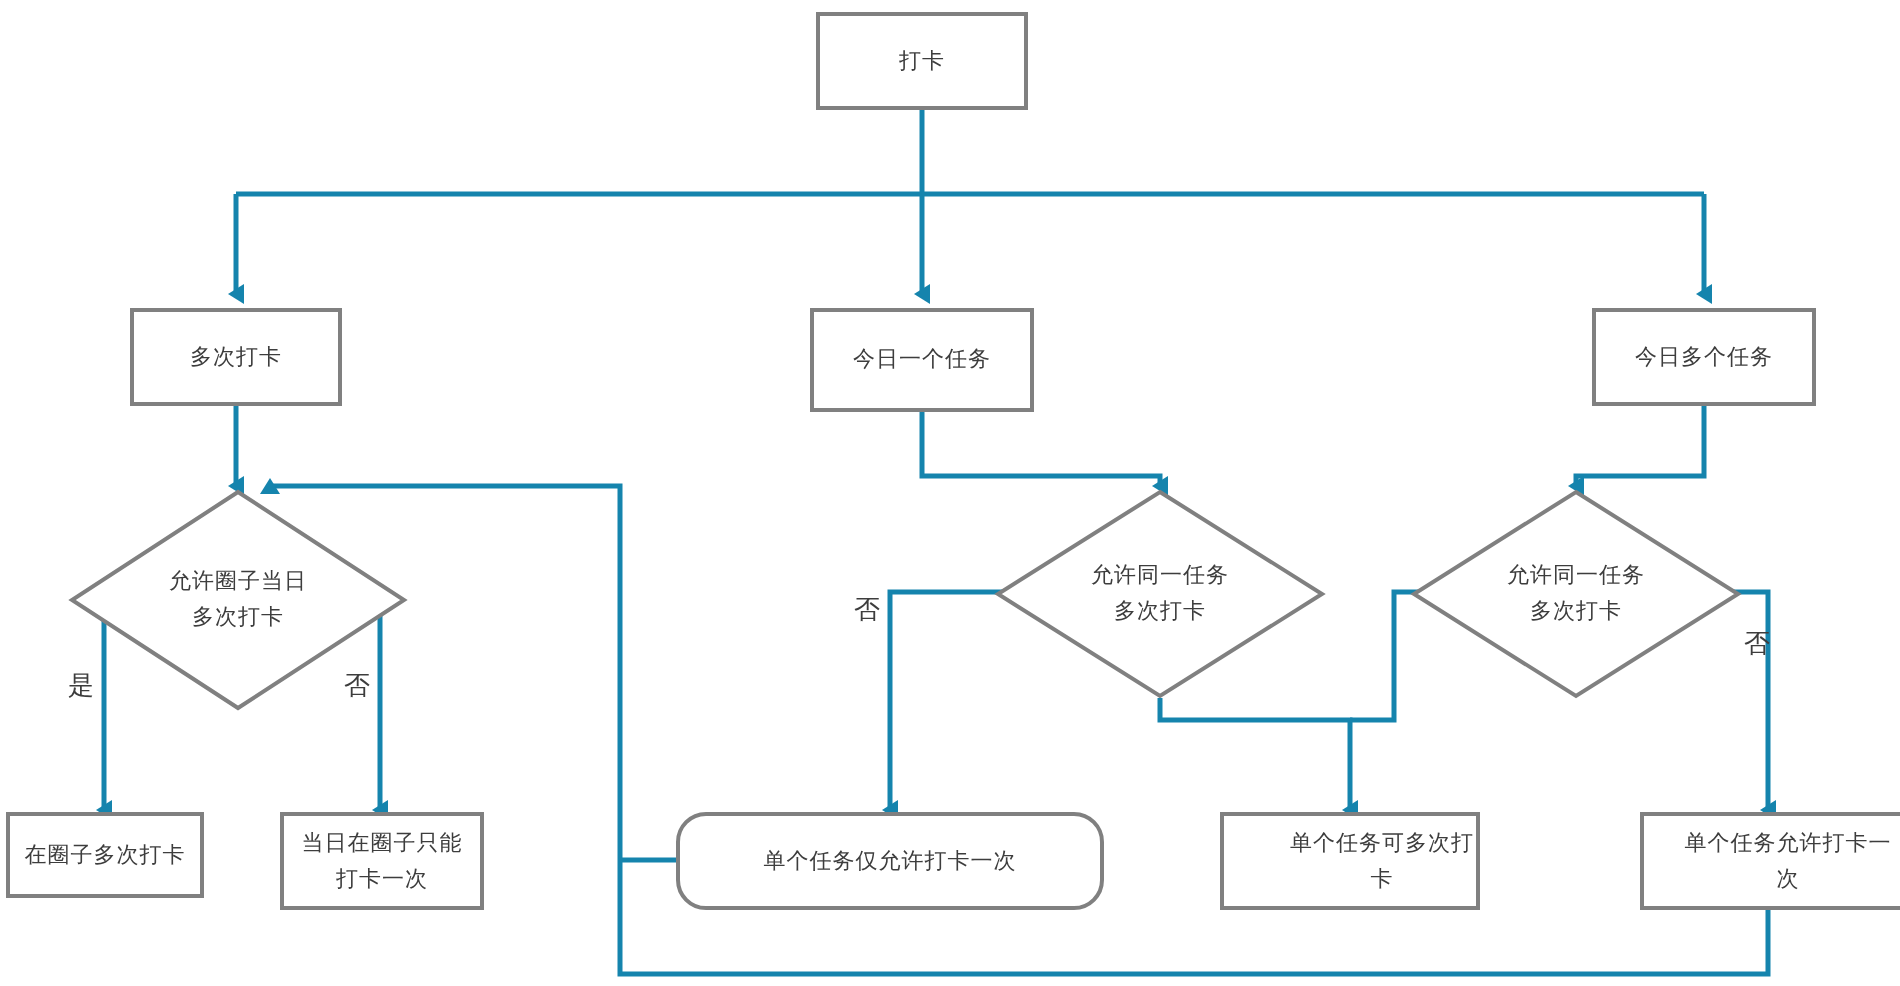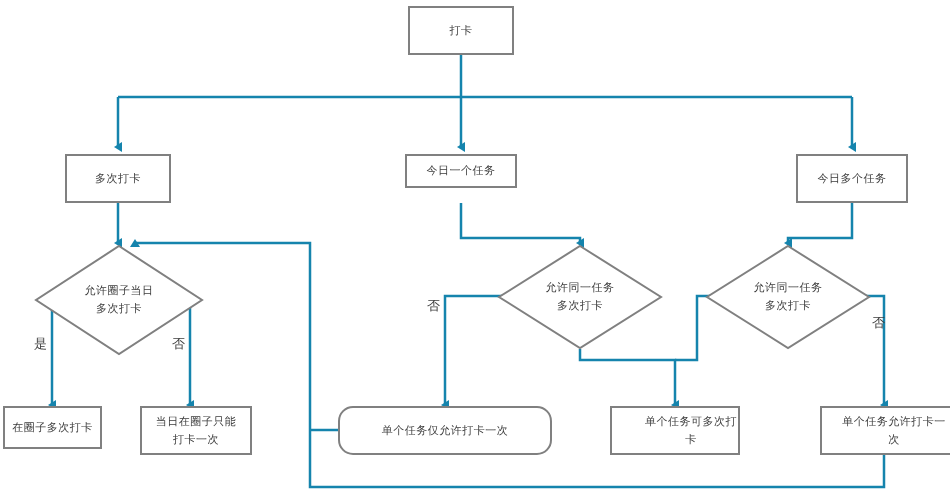--- a/index.html
+++ b/index.html
@@ -118,21 +118,21 @@
   </svg>
 
   <div class="node box" style="left:408px; top:6px; width:106px; height:49px;">
     <span>打卡</span>
   </div>
 
   <div class="node box" style="left:65px; top:154px; width:106px; height:49px;">
     <span>多次打卡</span>
   </div>
 
-  <div class="node box" style="left:405px; top:154px; width:112px; height:34px;">
+  <div class="node box" style="left:405px; top:154px; width:112px; height:52px;">
     <span>今日一个任务</span>
   </div>
 
   <div class="node box" style="left:796px; top:154px; width:112px; height:49px;">
     <span>今日多个任务</span>
   </div>
 
   <div class="node diamond" style="left:34px; top:244px; width:170px; height:112px;">
     <svg class="diamond-shape" viewBox="0 0 170 112" xmlns="http://www.w3.org/2000/svg">
       <polygon points="85,2 168,56 85,110 2,56" fill="#ffffff" stroke="#808080" stroke-width="2"></polygon>
@@ -165,21 +165,21 @@
 
   <span class="edge-label" style="left:34px; top:336px;">是</span>
   <span class="edge-label" style="left:172px; top:336px;">否</span>
   <span class="edge-label" style="left:427px; top:298px;">否</span>
   <span class="edge-label" style="left:872px; top:315px;">否</span>
 
   <div class="node box" style="left:3px; top:406px; width:99px; height:43px;">
     <span>在圈子多次打卡</span>
   </div>
 
-  <div class="node box" style="left:140px; top:406px; width:112px; height:49px;">
+  <div class="node box" style="left:140px; top:406px; width:102px; height:49px;">
     <div>
       <div>当日在圈子只能</div>
       <div>打卡一次</div>
     </div>
   </div>
 
   <div class="node box" style="left:338px; top:406px; width:214px; height:49px;border-radius:15px;">
     <span>单个任务仅允许打卡一次</span>
   </div>
 

